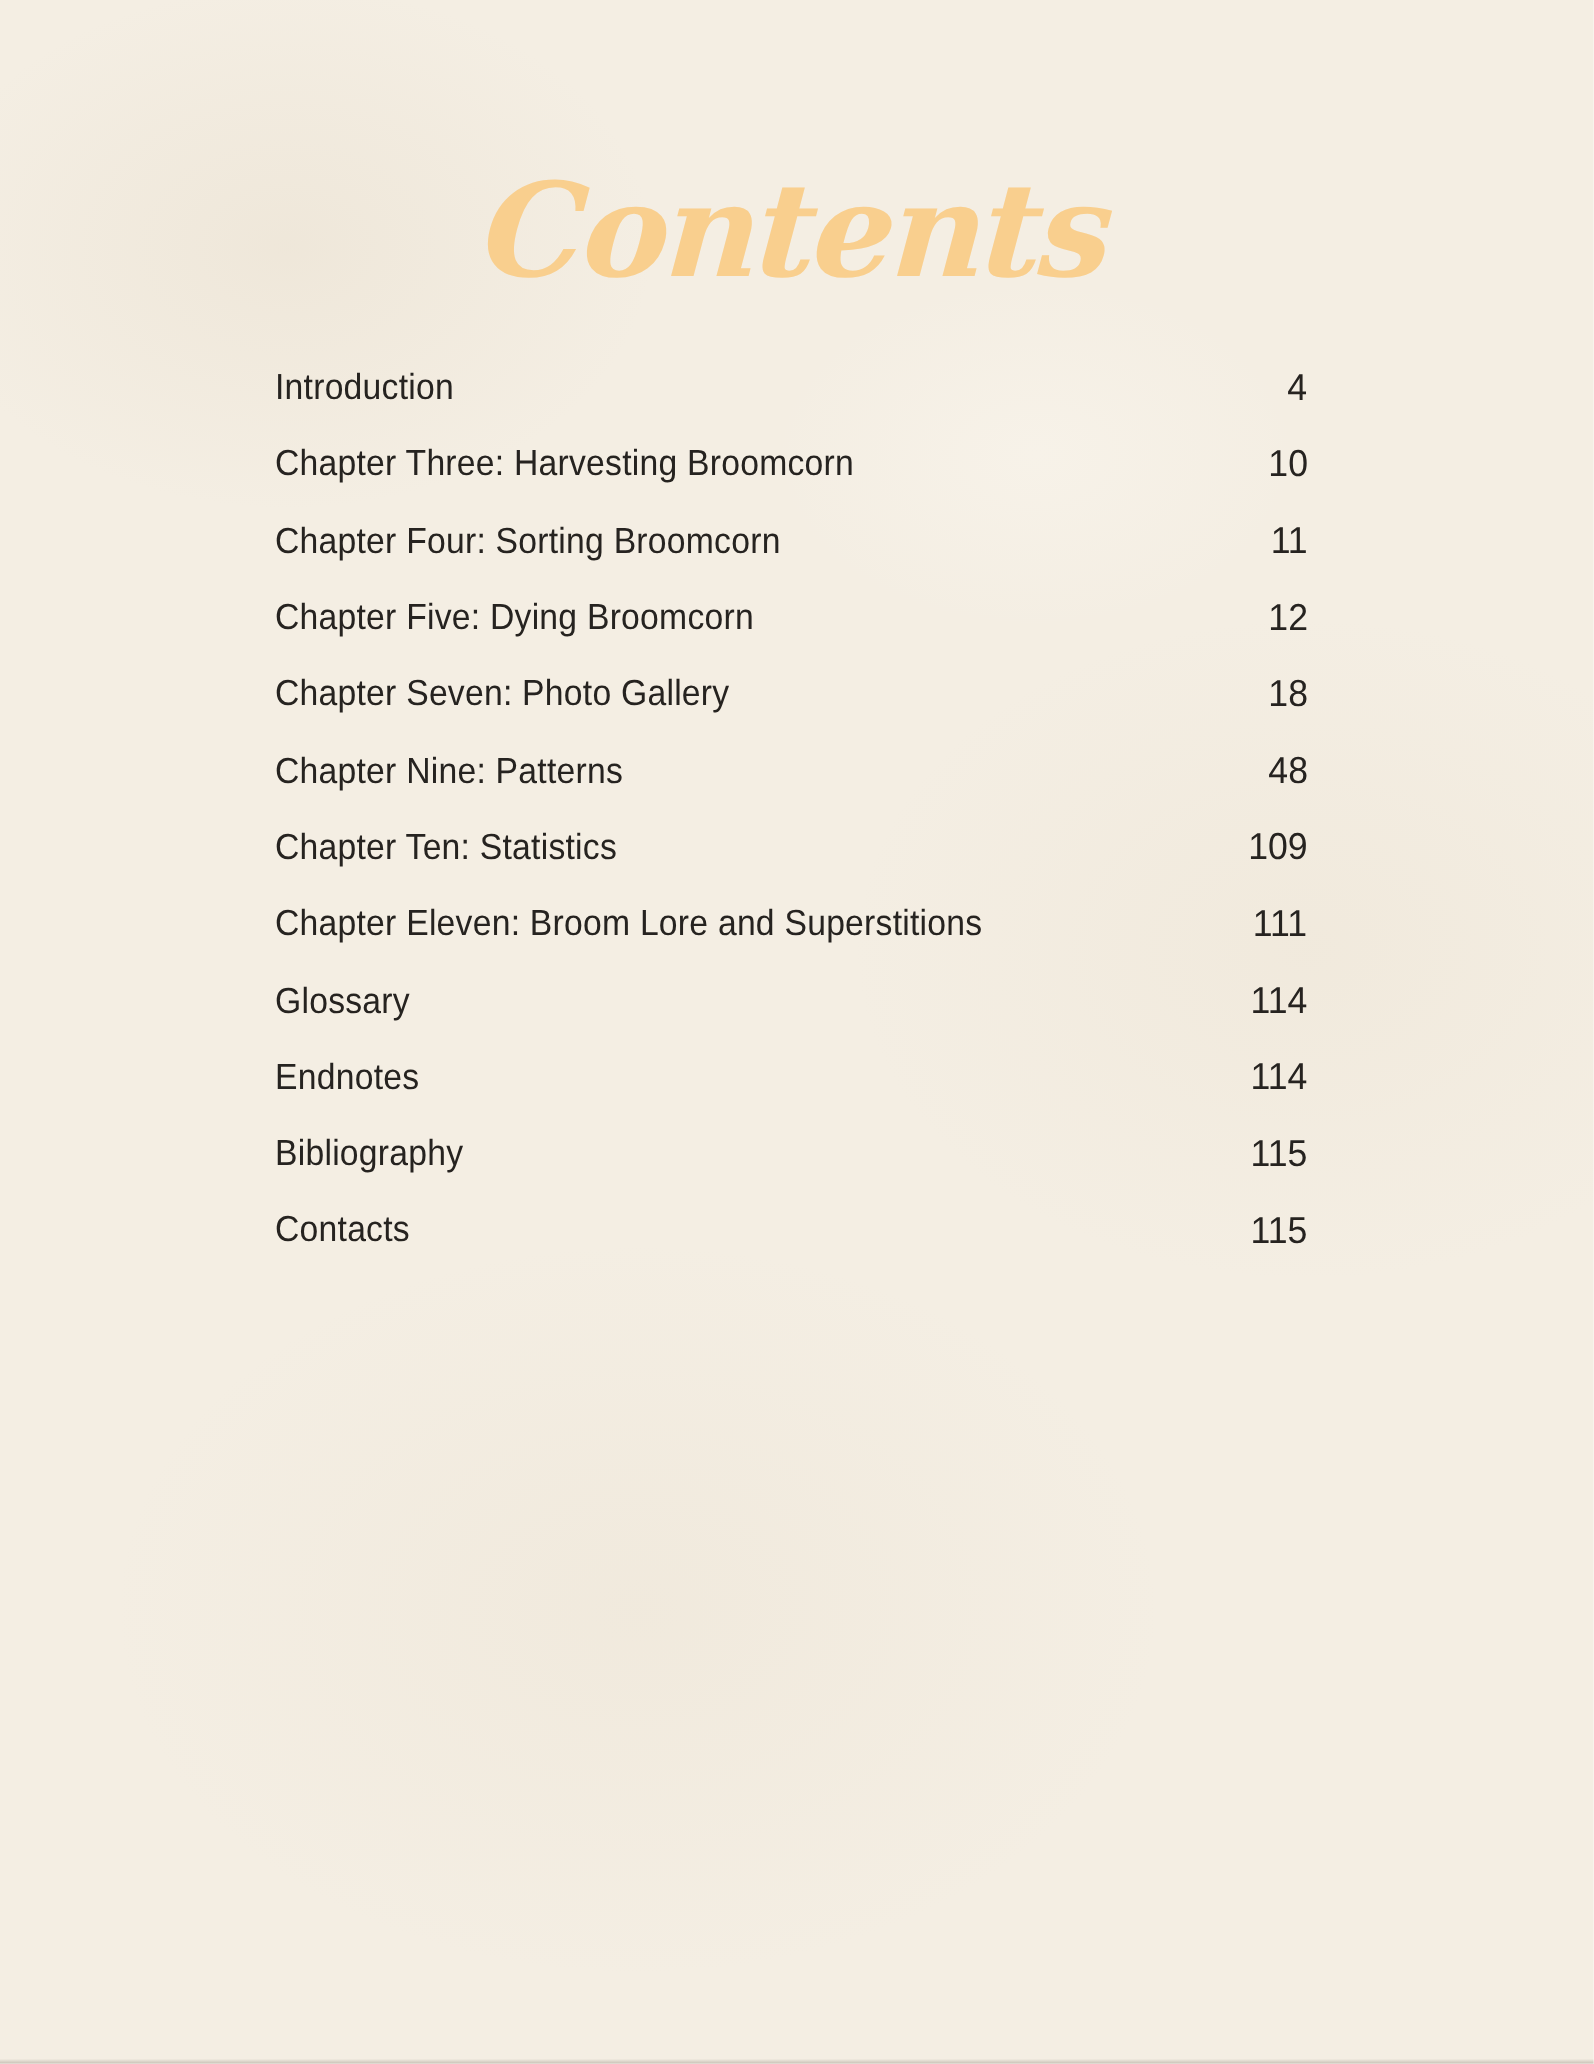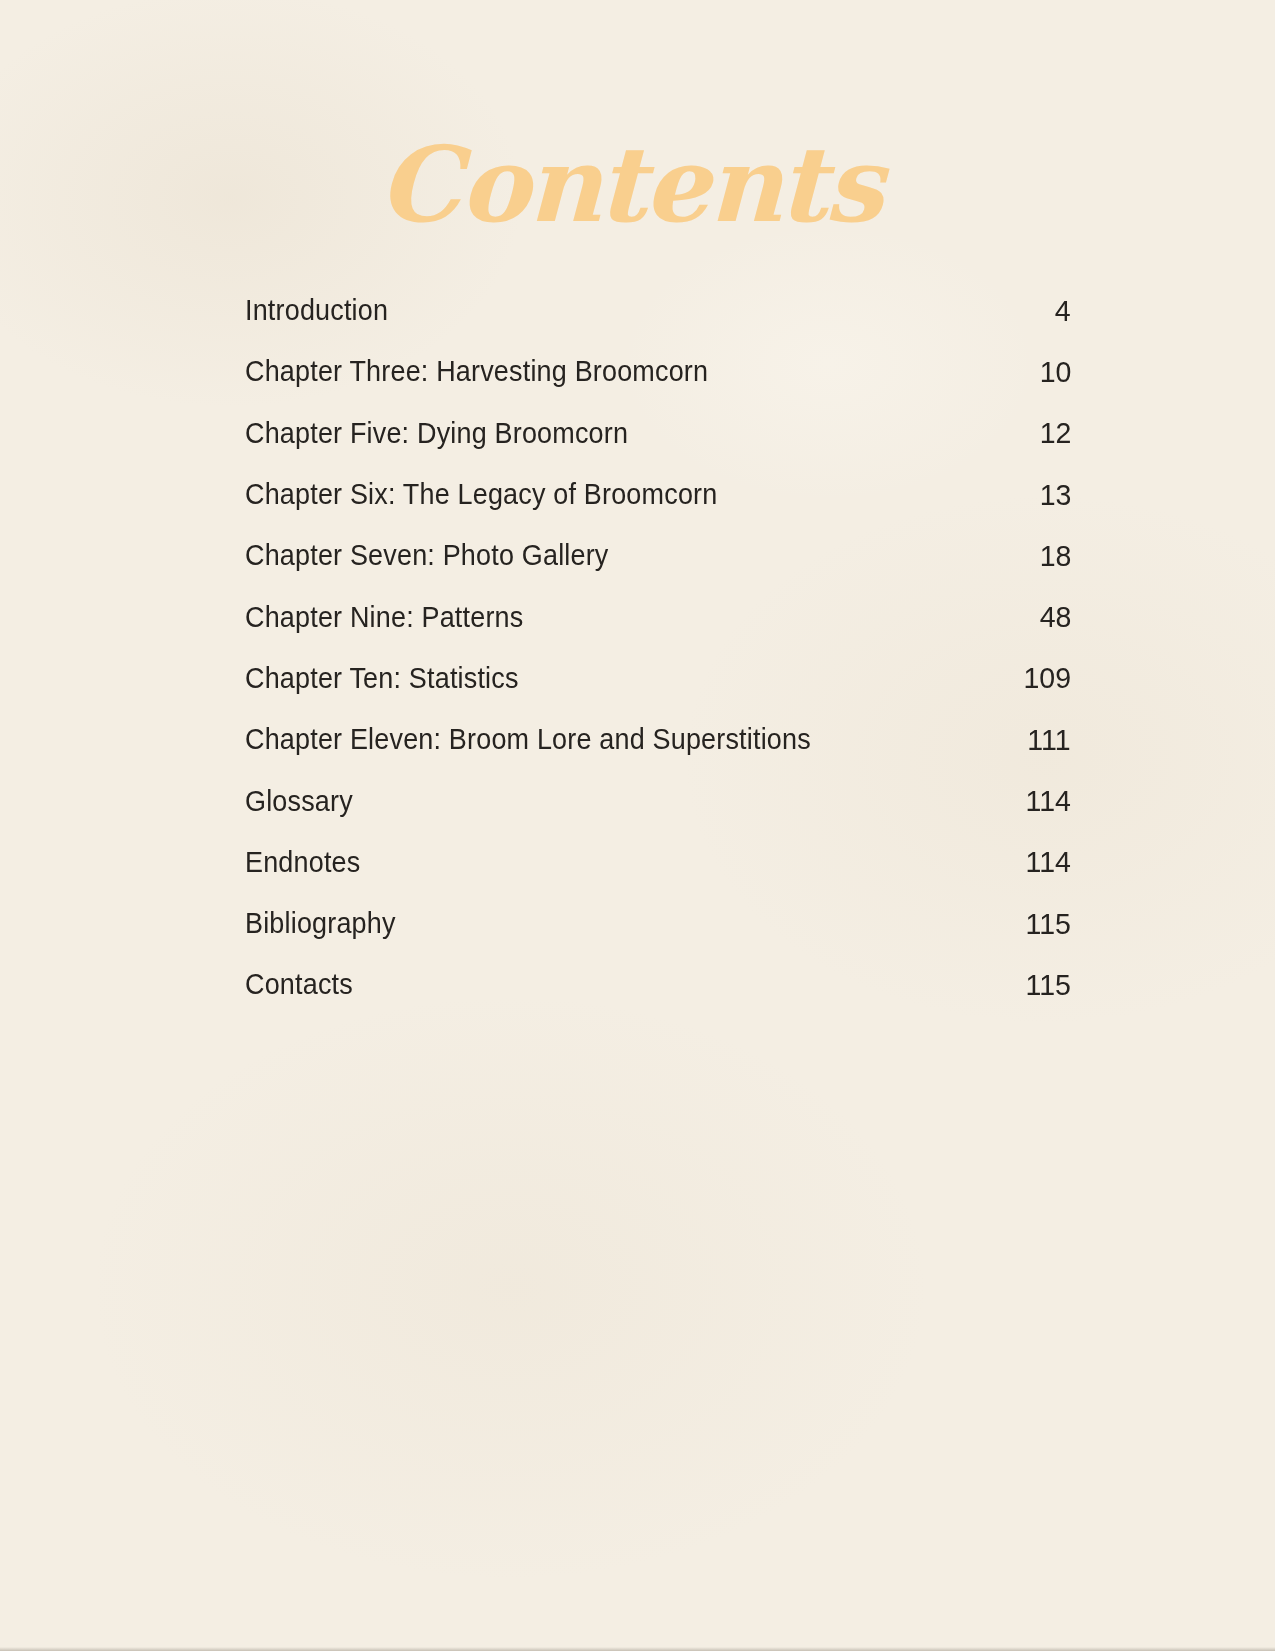--- a/index.html
+++ b/index.html
@@ -44,21 +44,20 @@
     line-height: 1.1;
     letter-spacing: -3px;
     color: #f9cf8e;
     transform: skewX(-4deg);
   }
   .toc {
     position: absolute;
     top: 280px;
     left: 220px;
     width: 826px;
-    margin-left: 25px;
   }
   .toc-row {
     height: 61.3px;
     display: flex;
     justify-content: space-between;
     align-items: center;
   }
   .toc-label {
     font-size: 29px;
     color: #262320;
@@ -85,26 +84,26 @@
 
     <div class="toc-row">
       <span class="toc-label">Introduction</span>
       <span class="toc-page">4</span>
     </div>
     <div class="toc-row">
       <span class="toc-label">Chapter Three: Harvesting Broomcorn</span>
       <span class="toc-page">10</span>
     </div>
     <div class="toc-row">
+      <span class="toc-label">Chapter Four: Sorting Broomcorn</span>
+      <span class="toc-page">11</span>
+    </div>
+    <div class="toc-row">
       <span class="toc-label">Chapter Five: Dying Broomcorn</span>
       <span class="toc-page">12</span>
-    </div>
-    <div class="toc-row">
-      <span class="toc-label">Chapter Six: The Legacy of Broomcorn</span>
-      <span class="toc-page">13</span>
     </div>
     <div class="toc-row">
       <span class="toc-label">Chapter Seven: Photo Gallery</span>
       <span class="toc-page">18</span>
     </div>
     <div class="toc-row">
       <span class="toc-label">Chapter Nine: Patterns</span>
       <span class="toc-page">48</span>
     </div>
     <div class="toc-row">

